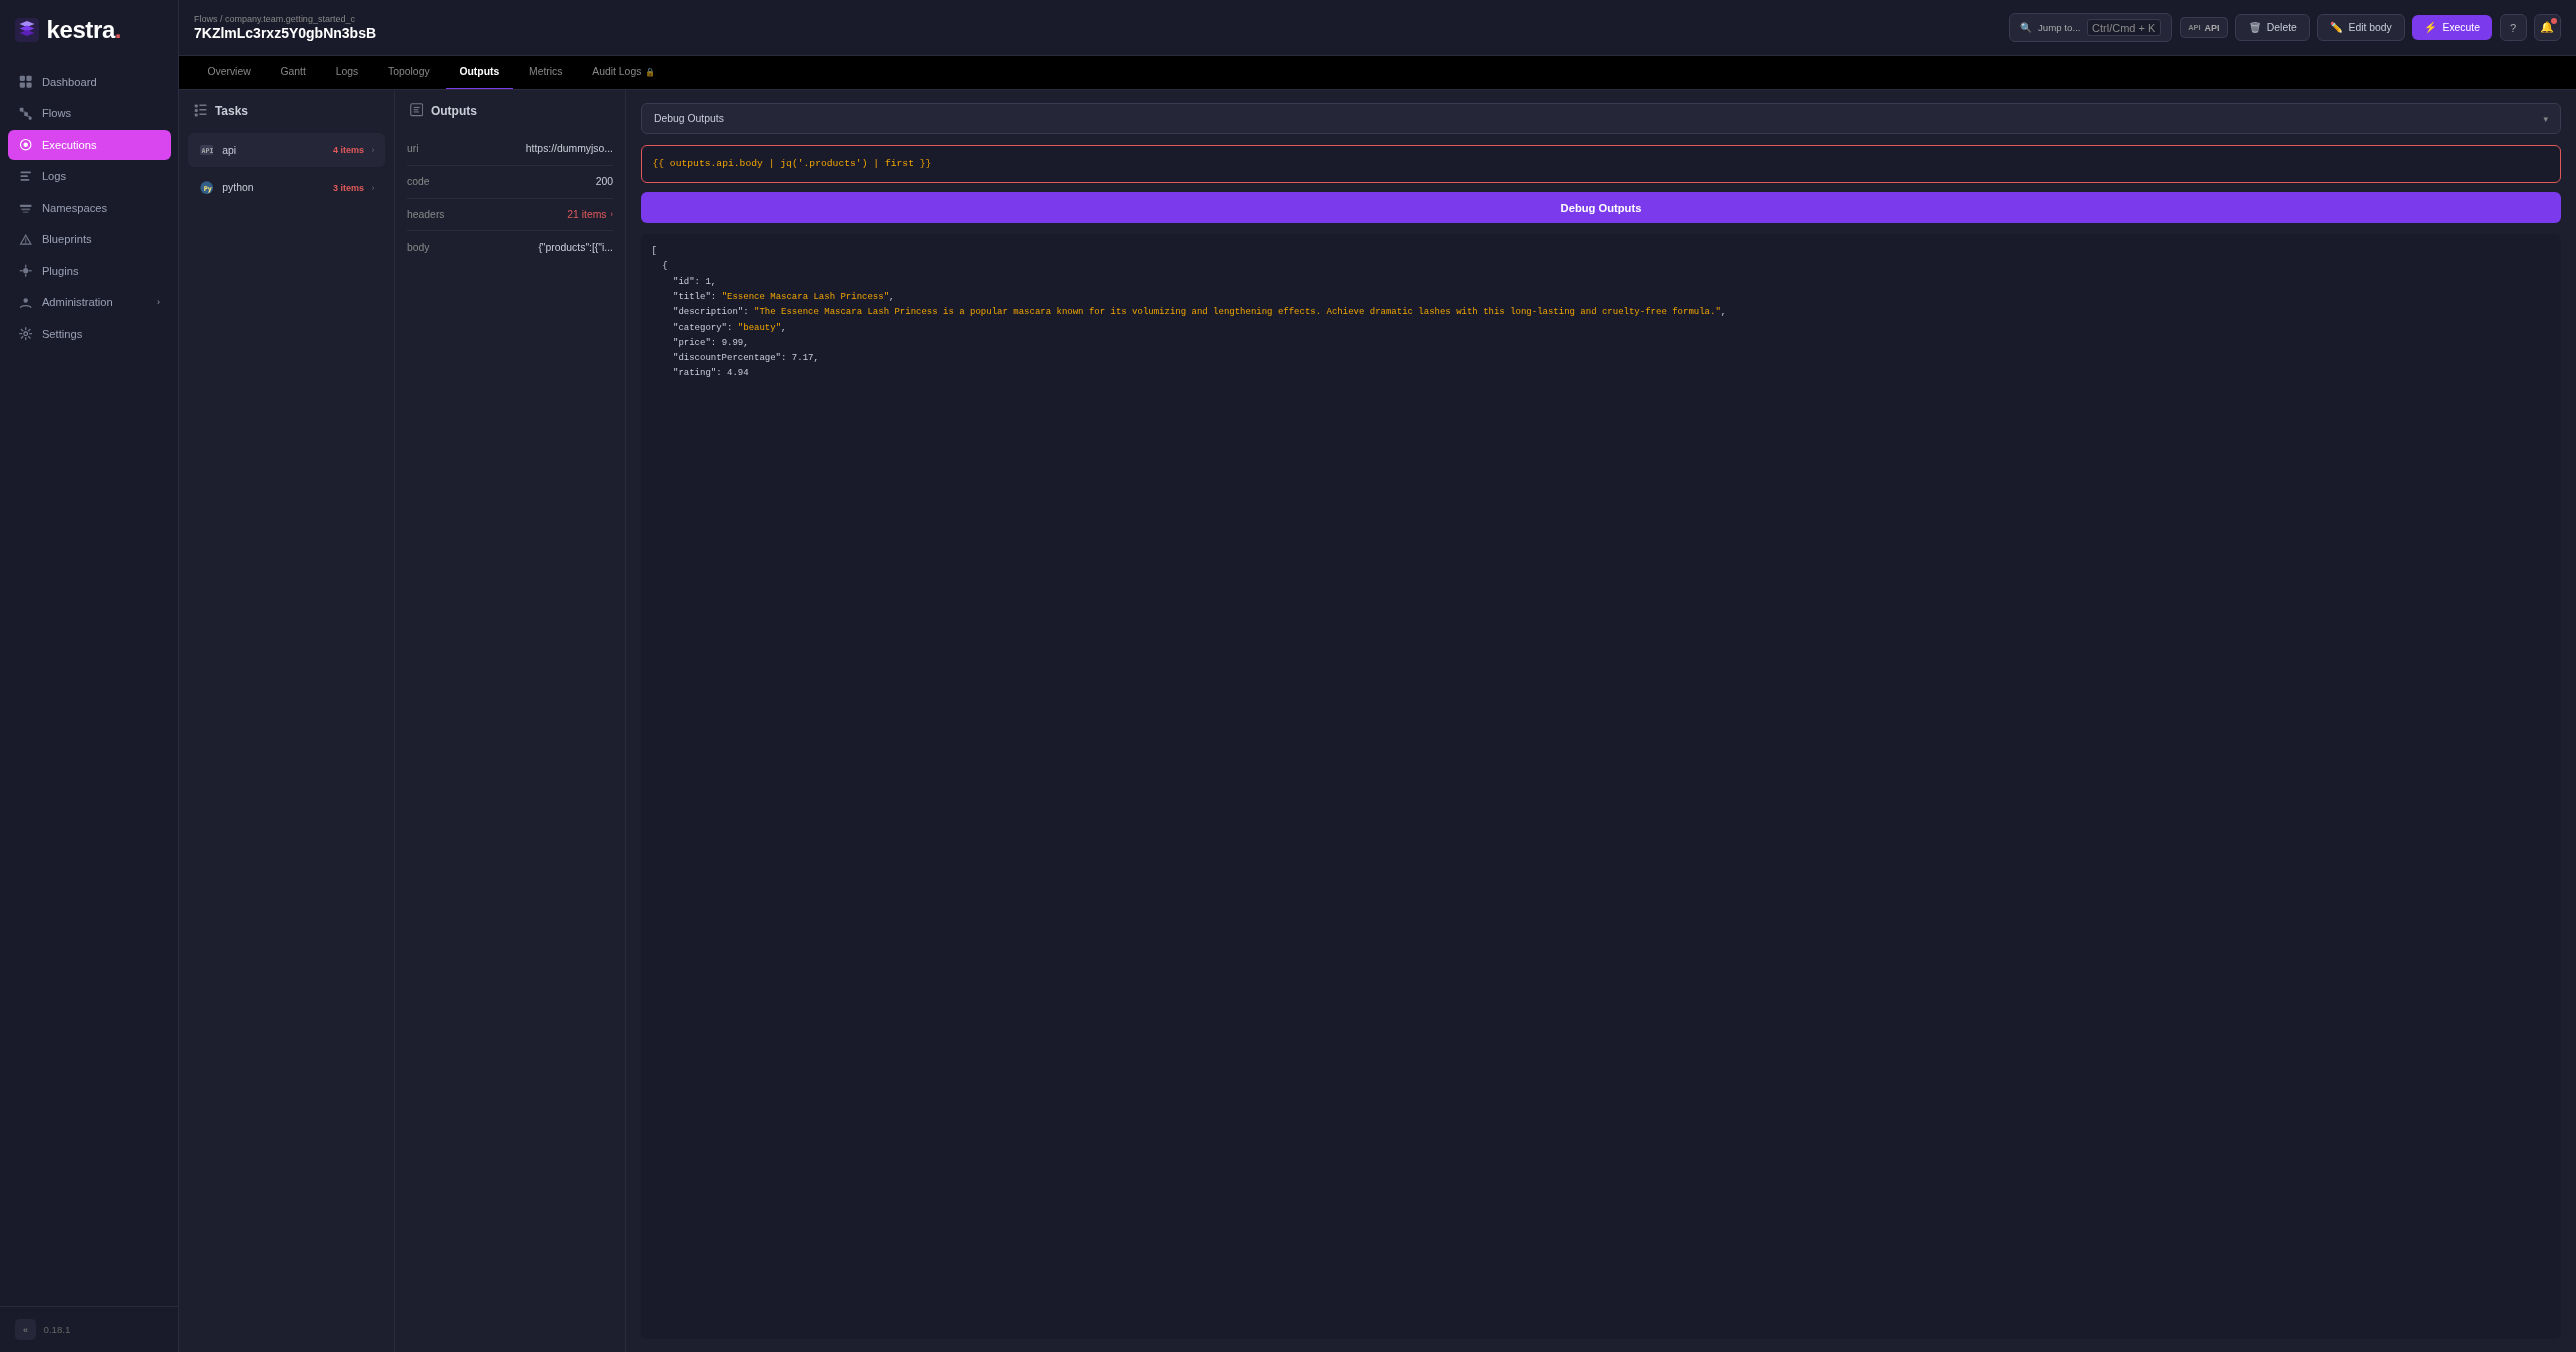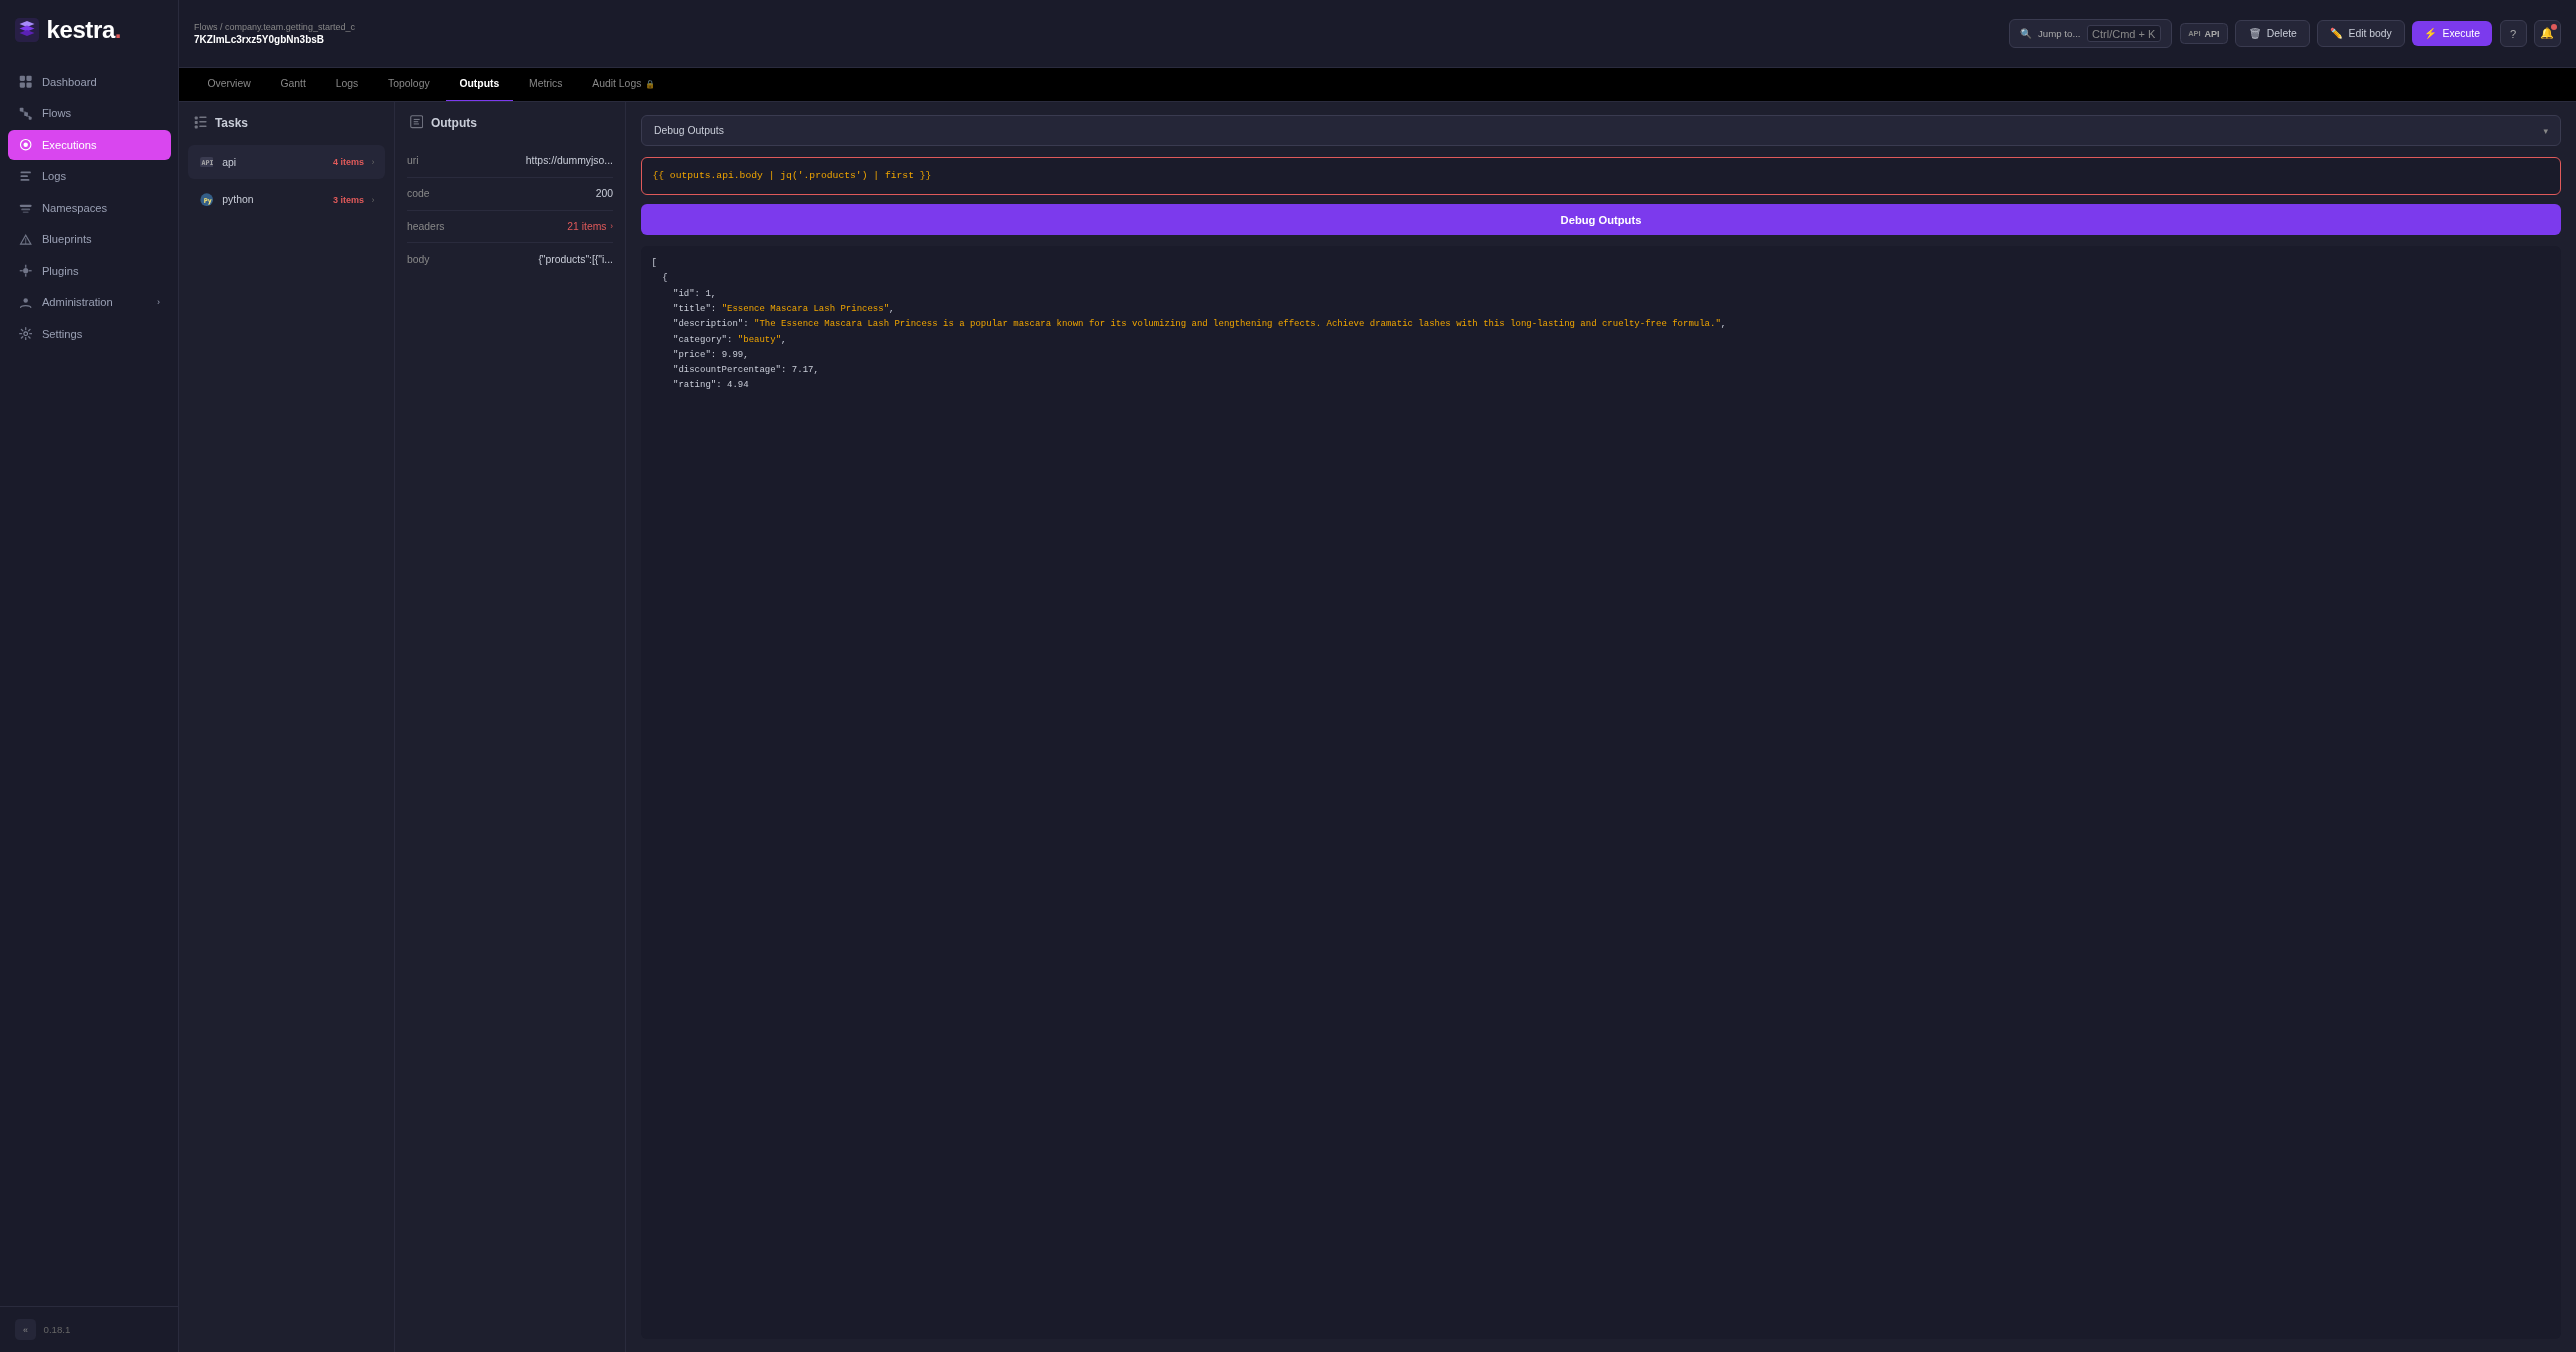--- a/index.html
+++ b/index.html
@@ -110,35 +110,35 @@
       overflow: hidden;
     }
 
     
     .topbar {
       background: #1a1b2a;
       border-bottom: 0.7px solid #2a2b3d;
       padding: 0 15px;
       display: flex;
       align-items: center;
-      height: 68px;
+      height: 56px;
       gap: 12px;
     }
     .topbar-title-area {
       display: flex;
       flex-direction: column;
       gap: 1.5px;
       min-width: 0;
     }
     .breadcrumb {
       font-size: 9px;
       color: #888;
     }
     .page-title {
-      font-size: 10px;
+      font-size: 14px;
       font-weight: 700;
       color: #fff;
       white-space: nowrap;
       overflow: hidden;
       text-overflow: ellipsis;
     }
     .topbar-spacer { flex: 1; }
     .topbar-actions {
       display: flex;
       align-items: center;

